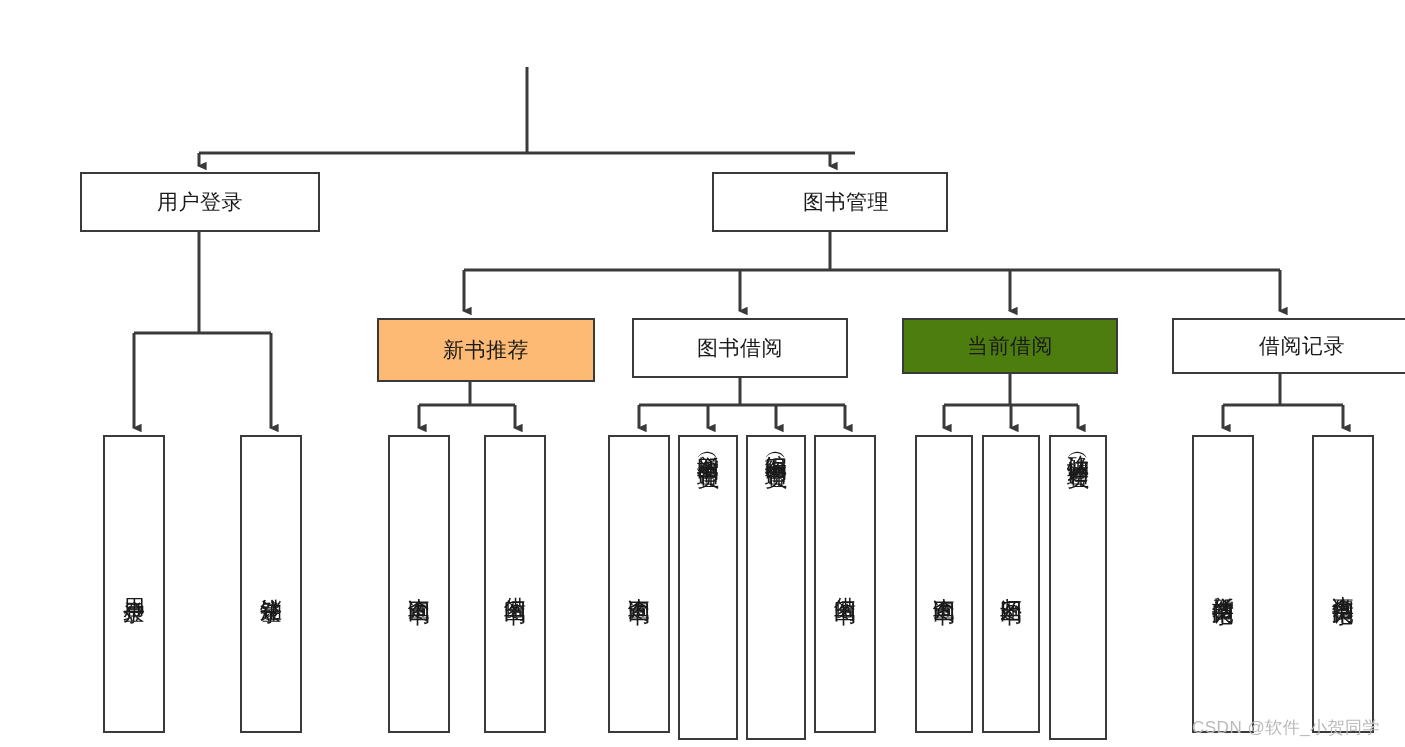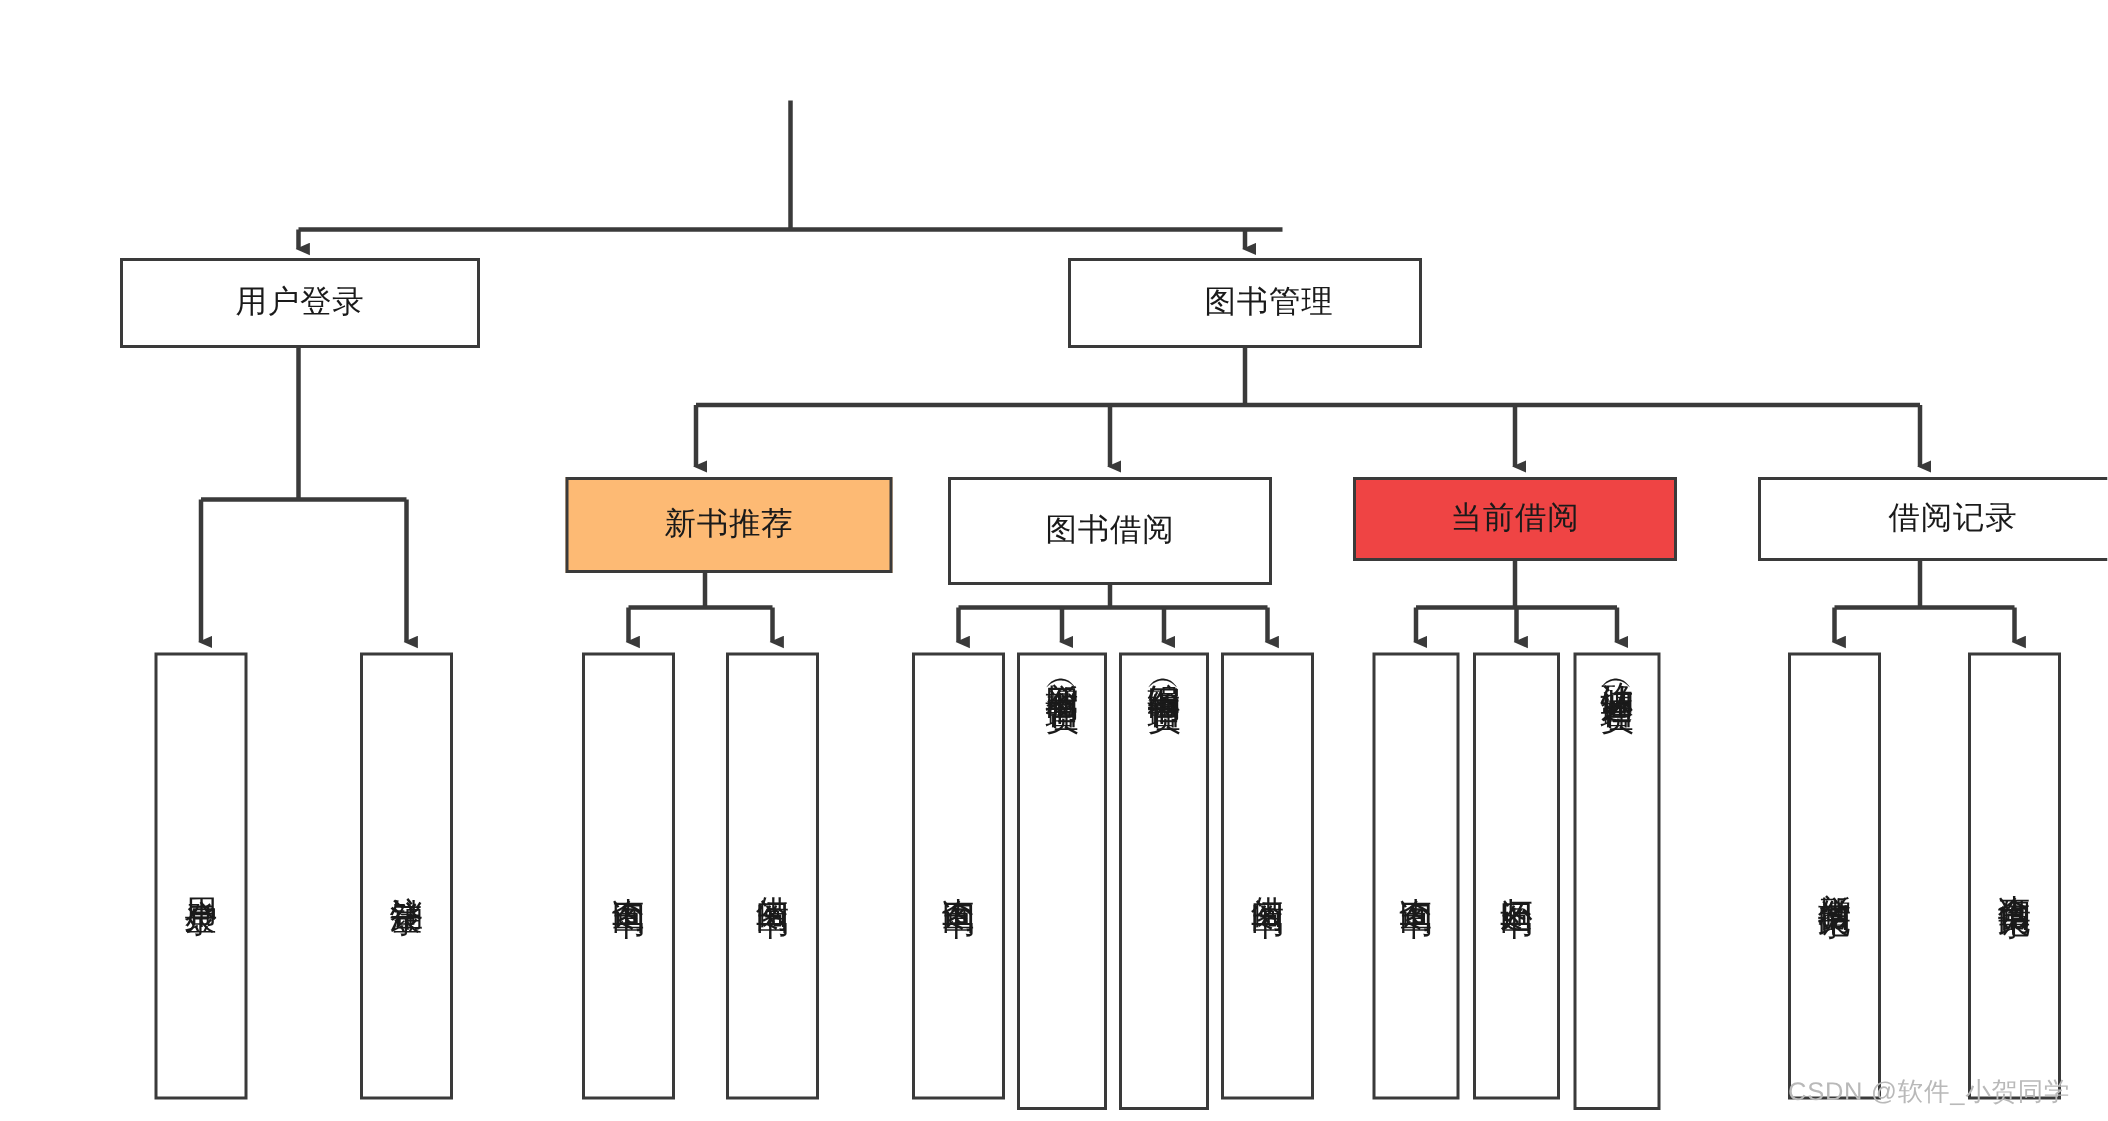--- a/index.html
+++ b/index.html
@@ -131,24 +131,24 @@
   <div class="node horizontal" style="left: 80px; top: 172px; width: 240px; height: 60px; border-color: rgb(58, 58, 58); background: rgb(255, 255, 255); color: rgb(26, 26, 26);">
     <span class="node-label">用户登录</span>
   </div>
   <div class="node horizontal" style="left: 712px; top: 172px; width: 236px; height: 60px; border-color: rgb(58, 58, 58); background: rgb(255, 255, 255); color: rgb(26, 26, 26); padding-left: 32px;">
     <span class="node-label">图书管理</span>
   </div>
 
   <div class="node horizontal" style="left: 361px; top: 318px; width: 218px; height: 64px; border-color: rgb(58, 58, 58); background: #fdba74; color: rgb(26, 26, 26); margin-left: 16px;">
     <span class="node-label">新书推荐</span>
   </div>
-  <div class="node horizontal" style="left: 632px; top: 318px; width: 216px; height: 72px; border-color: rgb(58, 58, 58); background: rgb(255, 255, 255); color: rgb(26, 26, 26);">
+  <div class="node horizontal" style="left: 632px; top: 318px; width: 216px; height: 60px; border-color: rgb(58, 58, 58); background: rgb(255, 255, 255); color: rgb(26, 26, 26);">
     <span class="node-label">图书借阅</span>
   </div>
-  <div class="node horizontal" style="left: 902px; top: 318px; width: 216px; height: 56px; border-color: rgb(58, 58, 58); background: #ef4444; color: rgb(26, 26, 26);">
+  <div class="node horizontal" style="left: 902px; top: 318px; width: 216px; height: 56px; border-color: rgb(58, 58, 58); background: #4d7c0f; color: rgb(26, 26, 26);">
     <span class="node-label">当前借阅</span>
   </div>
   <div class="node horizontal" style="left: 1172px; top: 318px; width: 260px; height: 56px; border-color: rgb(58, 58, 58); background: rgb(255, 255, 255); color: rgb(26, 26, 26);">
     <span class="node-label">借阅记录</span>
   </div>
 
   <div class="node leaf centered" style="left: 103px; top: 435px; width: 62px; height: 298px; border-color: rgb(58, 58, 58); background: rgb(255, 255, 255); color: rgb(26, 26, 26);">
     <span class="node-label">用户登录</span>
   </div>
   <div class="node leaf centered" style="left: 240px; top: 435px; width: 62px; height: 298px; border-color: rgb(58, 58, 58); background: rgb(255, 255, 255); color: rgb(26, 26, 26);">

